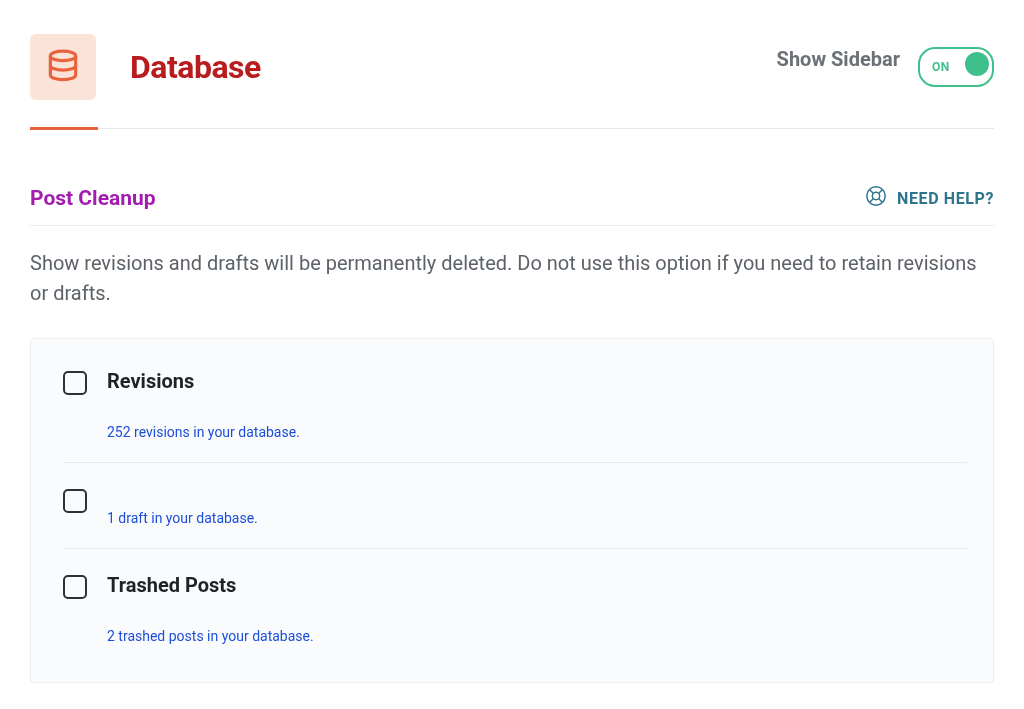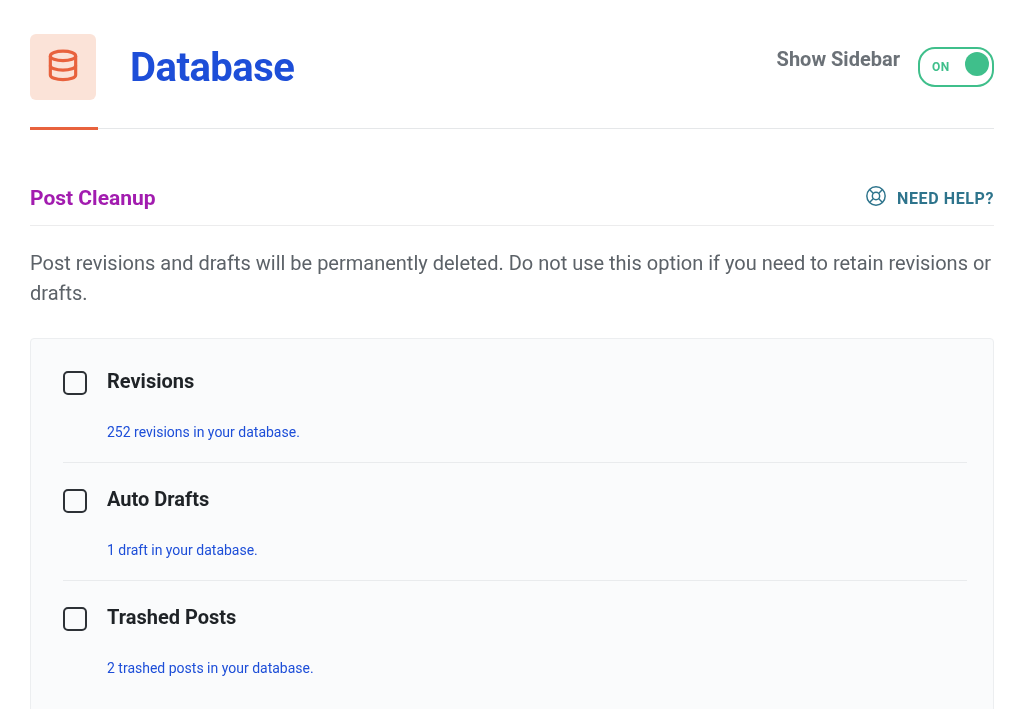--- a/index.html
+++ b/index.html
@@ -29,23 +29,23 @@
     width: 66px;
     height: 66px;
     background: #fbe3d8;
     border-radius: 6px;
     display: flex;
     align-items: center;
     justify-content: center;
   }
   .icon-tile svg { stroke: #e8623d; fill: none; stroke-width: 2; }
   .page-title {
-    font-size: 40px;
-    font-weight: 700;
-    color: #1d4ed8;
+    font-size: 32px;
+    font-weight: 700;
+    color: #b91c1c;
     letter-spacing: -0.5px;
   }
   .header-right {
     display: flex;
     align-items: flex-start;
     gap: 18px;
   }
   .sidebar-label {
     font-size: 20px;
     font-weight: 700;
@@ -197,36 +197,35 @@
           <line x1="4.93" y1="4.93" x2="9.17" y2="9.17"></line>
           <line x1="14.83" y1="14.83" x2="19.07" y2="19.07"></line>
           <line x1="14.83" y1="9.17" x2="19.07" y2="4.93"></line>
           <line x1="4.93" y1="19.07" x2="9.17" y2="14.83"></line>
         </svg>
       </span>
       <span class="help-text">NEED HELP?</span>
     </div>
   </div>
 
-  <p class="section-desc">Post revisions and drafts will be permanently deleted. Do not use this option if you need to retain revisions or drafts.</p>
+  <p class="section-desc">Show revisions and drafts will be permanently deleted. Do not use this option if you need to retain revisions or drafts.</p>
 
   <div class="card">
 
     <div class="row">
       <div class="cbx"></div>
       <div class="row-body">
         <div class="row-title">Revisions</div>
         <div class="row-desc">252 revisions in your database.</div>
       </div>
     </div>
 
     <div class="row">
       <div class="cbx"></div>
       <div class="row-body">
-        <div class="row-title">Auto Drafts</div>
         <div class="row-desc">1 draft in your database.</div>
       </div>
     </div>
 
     <div class="row">
       <div class="cbx"></div>
       <div class="row-body">
         <div class="row-title">Trashed Posts</div>
         <div class="row-desc">2 trashed posts in your database.</div>
       </div>

